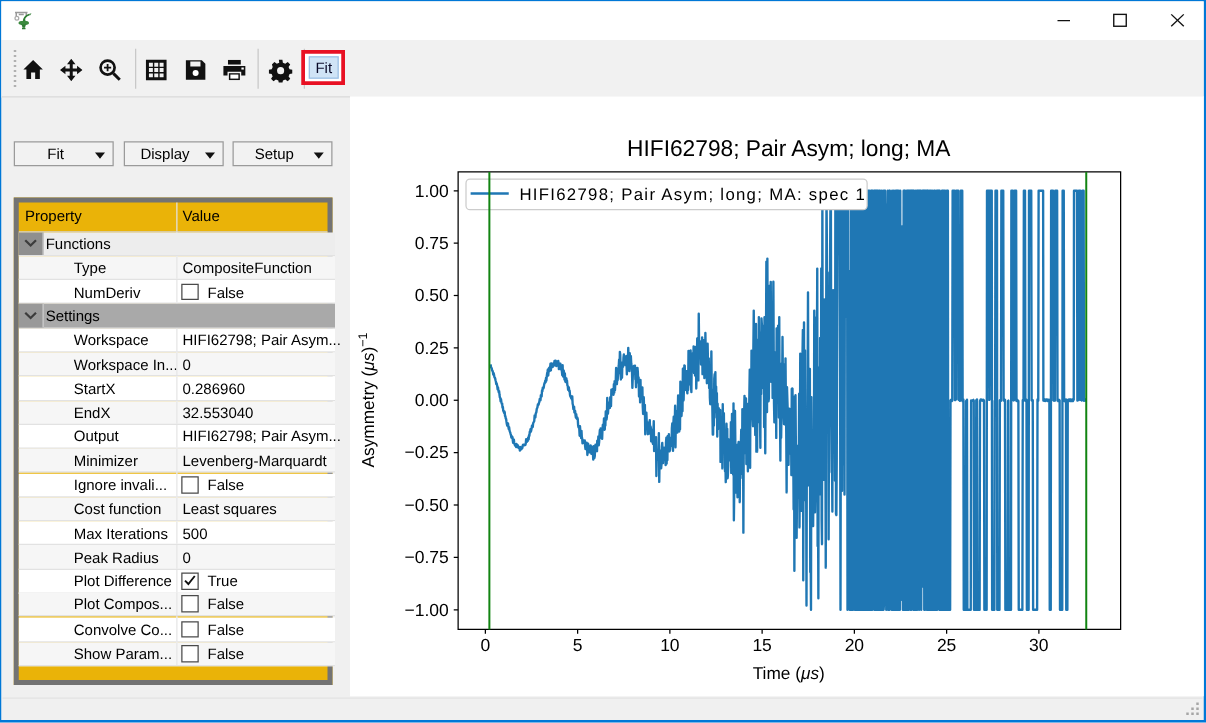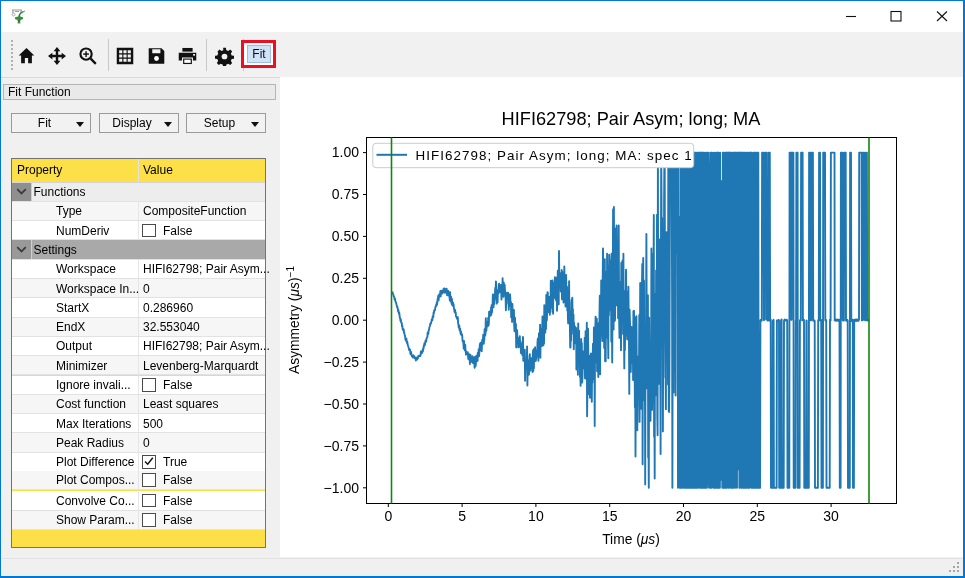--- a/index.html
+++ b/index.html
@@ -16,22 +16,22 @@
   border:3px solid #e81123; background:#fff; }
 #fitbtn { position:absolute; left:3px; top:2.5px; width:24px; height:18px; background:#d0e4f6;
   border:1px solid #9cc0e4; font-size:12px; color:#0a0a28; text-align:center; line-height:17px; }
 #dock { position:absolute; left:1px; top:78px; width:279px; height:479px; background:#f0f0f0; }
 #docktitle { position:absolute; left:1px; top:5px; width:273px; height:16px; background:#e9e9e9;
   border:1px solid #b5b5b5; font-size:12px; color:#000; padding-left:4px; line-height:14px; }
 .dbtn { position:absolute; top:33.5px; height:20px; background:#f2f2f2; border:1px solid #9a9a9a;
   font-size:12px; text-align:center; line-height:18px; color:#000; padding-right:13px; }
 .dbtn .arr { position:absolute; right:6px; top:8px; width:0; height:0;
   border-left:4px solid transparent; border-right:4px solid transparent; border-top:5px solid #111; }
-#ptable { position:absolute; left:9px; top:79px; width:255px; height:390px; background:#fde047;
-  border:1px solid #737373; font-size:12px; }
+#ptable { position:absolute; left:9px; top:79px; width:255px; height:390px; background:#eab308;
+  border:4px solid #737373; font-size:12px; }
 #phead { position:absolute; left:0; top:0; width:100%; height:23.5px; border-bottom:1px solid #d4d4d4; }
 #phead .h1 { position:absolute; left:5px; top:4px; }
 #phead .h2 { position:absolute; left:131px; top:4px; }
 #pvline { position:absolute; left:126px; top:0; width:1px; height:370px; background:#e2e2e2; }
 .trow { position:absolute; left:0; width:253px; border-bottom:1px solid #e2e2e2;text-align:center; }
 .trow:not(.grp)::after { content:""; position:absolute; left:126px; top:0; width:1px; height:100%; background:#e6e6e6; }
 .expcell { position:absolute; left:0; top:0; width:19.5px; height:18.3px; border-right:1px solid #cfcfcf;
   display:flex; align-items:center; justify-content:center; }
 .gname { position:absolute; left:21.5px; top:2.5px; }
 .pname { position:absolute; left:44px; top:2.5px; }
@@ -103,21 +103,20 @@
  <circle cx="12" cy="12" r="3.6" fill="#f0f0f0"></circle>
 </svg>
 <div class="tsep" style="left:107px"></div>
 <div class="tsep" style="left:205px"></div>
 <div class="tsep" style="left:242px"></div>
 <div id="fitwrap">
         <div id="fitbtn">Fit</div>
       </div>
 </div>
   <div id="dock">
-    <div id="docktitle">Fit Function</div>
     <div class="dbtn" style="left:9px;width:80px">Fit<span class="arr"></span></div>
     <div class="dbtn" style="left:96.5px;width:80px">Display<span class="arr"></span></div>
     <div class="dbtn" style="left:184px;width:80px">Setup<span class="arr"></span></div>
     <div id="ptable">
       <div id="pvline"></div>
       <div id="phead">
           <span class="h1">Property</span>
           <span class="h2">Value</span>
         </div>
       <div id="tablerows" style="position:absolute;left:0;top:-157.5px;width:253px">

